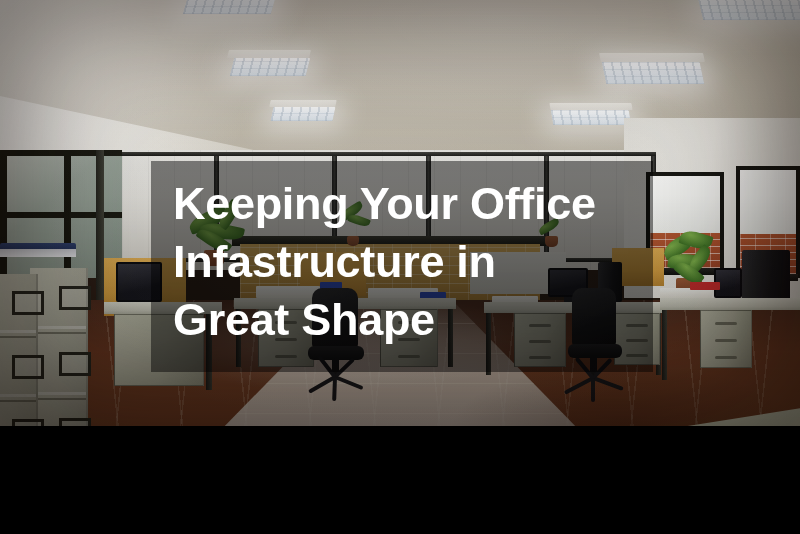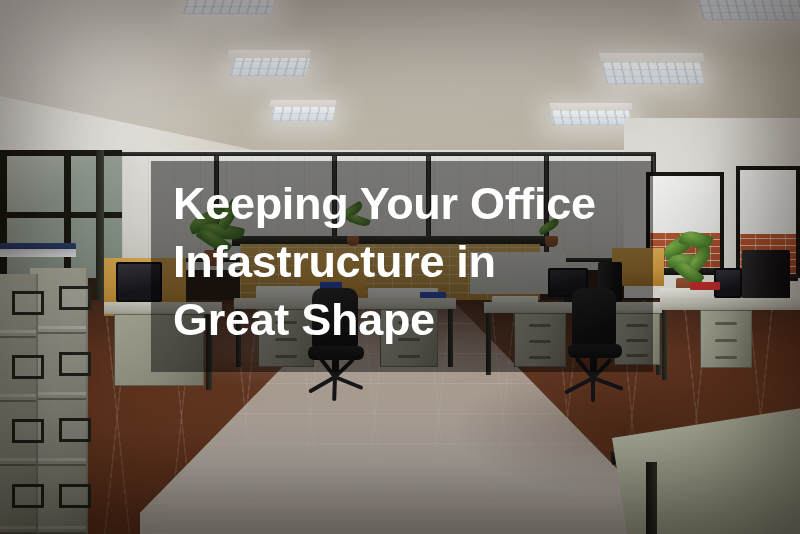--- a/index.html
+++ b/index.html
@@ -8,21 +8,21 @@
     padding: 0;
     background: #000;
   }
   body {
     font-family: "Liberation Sans", sans-serif;
   }
 
   .stage {
     position: relative;
     width: 800px;
-    height: 534px;
+    height: 426px;
     overflow: hidden;
     background: #2a1d14;
   }
 
   
   .photo {
     position: absolute;
     inset: 0;
     overflow: hidden;
   }

